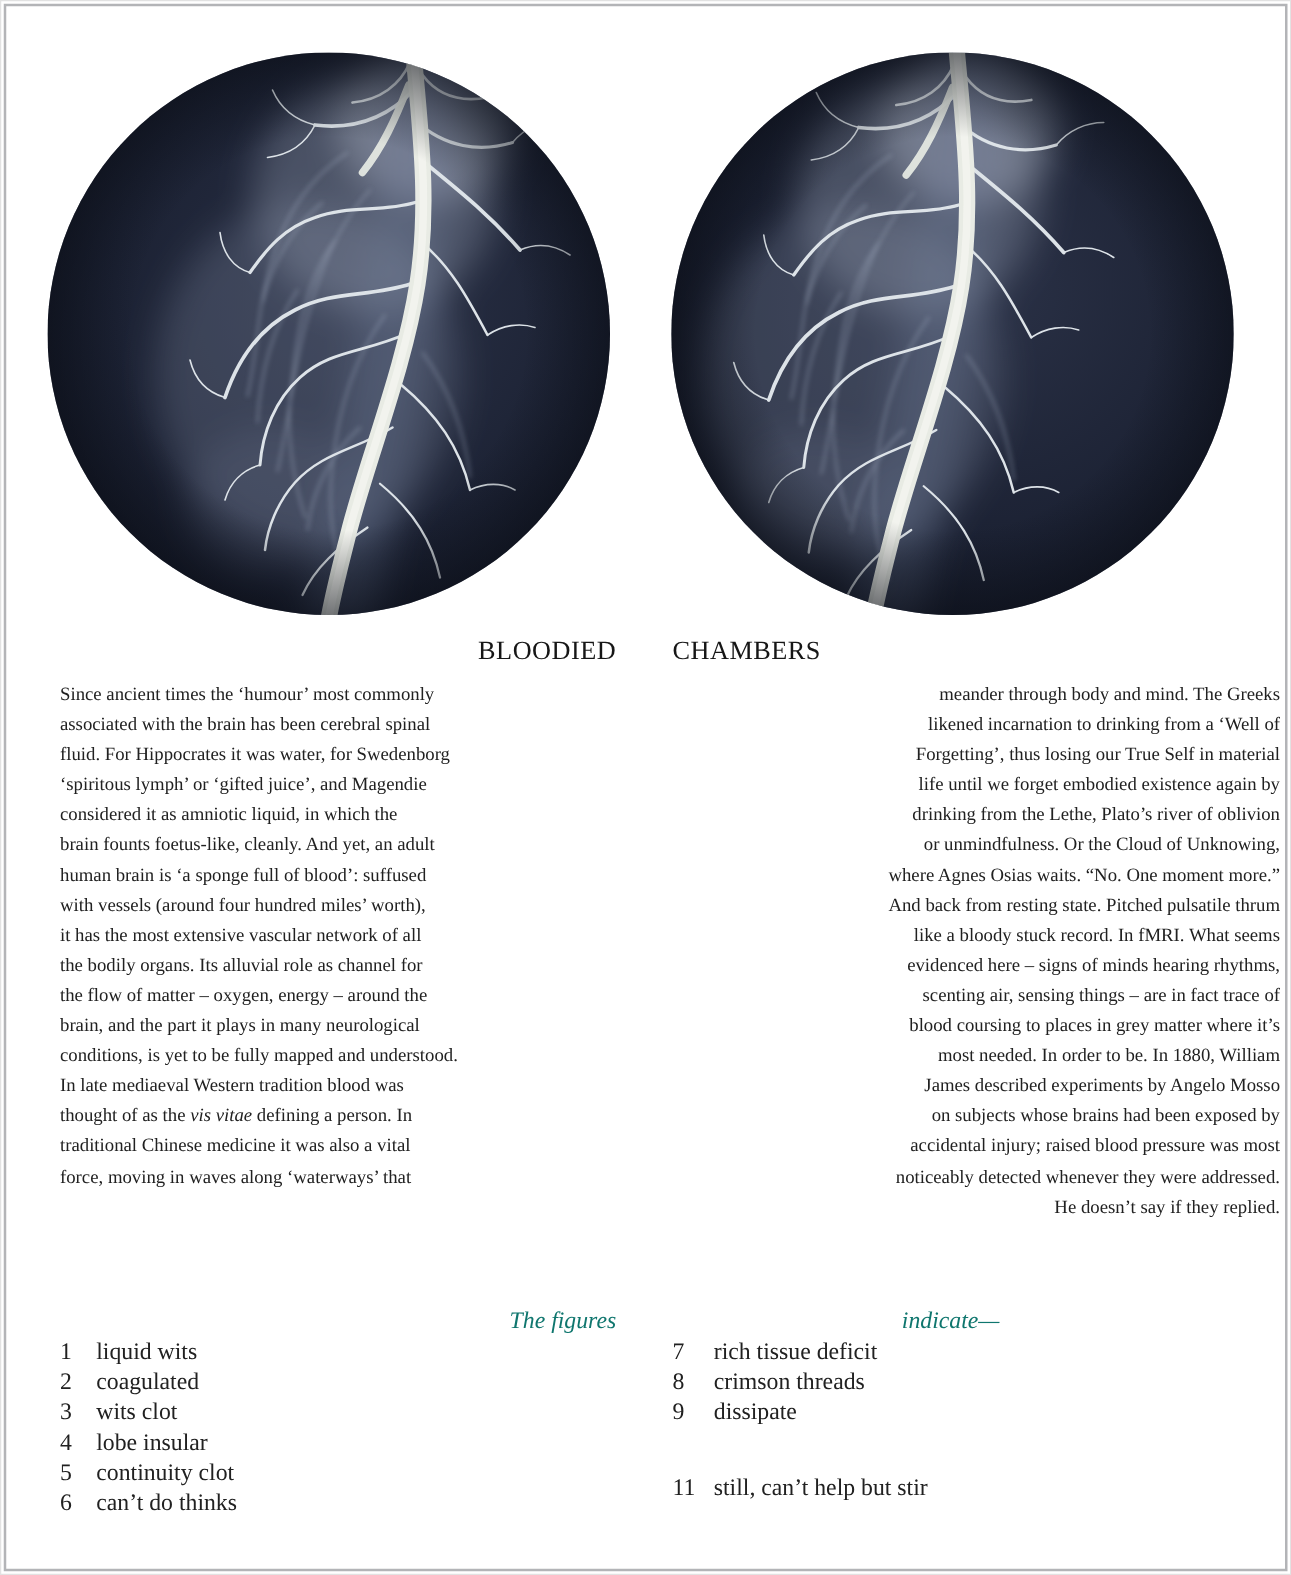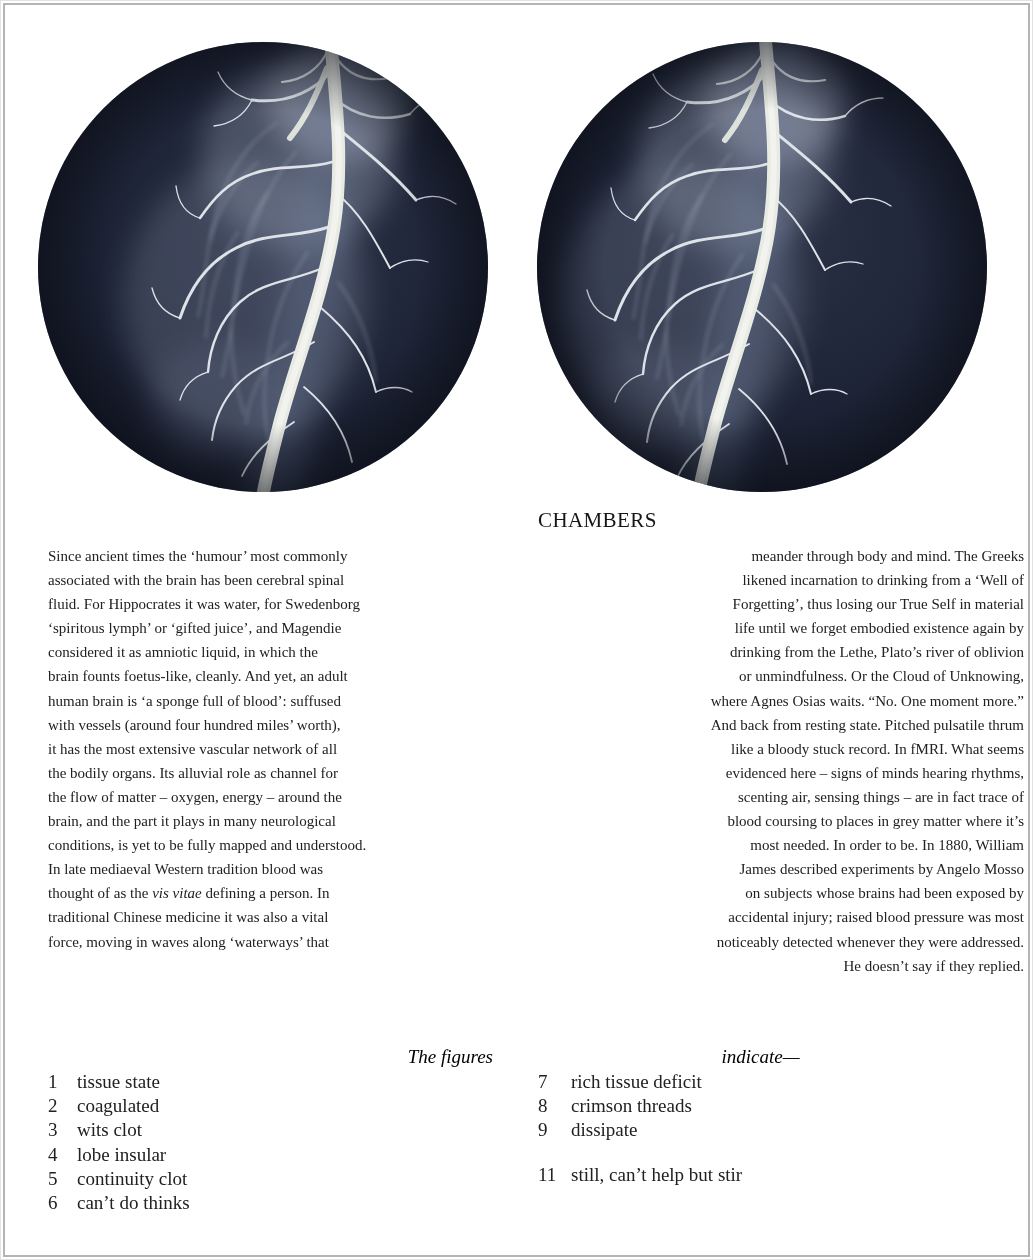--- a/index.html
+++ b/index.html
@@ -25,30 +25,30 @@
 
   .col{
     position:absolute;top:544px;width:486px;
     font-size:15px;line-height:24.1px;color:#212121;
   }
   .col-left{left:48px;}
   .col-right{left:538px;text-align:right;}
   .col em{font-style:italic;margin-top:21px;}
 
   .key-label{
-    position:absolute;top:1045px;font-size:19px;line-height:24px;font-style:italic;color:#000000;
+    position:absolute;top:1045px;font-size:19px;line-height:24px;font-style:italic;color:#0f766e;
   }
   .key-label-left{left:48px;width:445px;text-align:right;}
   .key-label-right{left:538px;width:445px;text-align:center;}
 
   .key-list{position:absolute;top:1070px;font-size:19px;line-height:24.2px;color:#212121;}
   .key-list-left{left:48px;width:460px;}
   .key-list-right{left:538px;width:460px;}
   .li{display:flex;}
-  .li.gap{margin-top:20px;}
+  .li.gap{margin-top:36px;}
   .key-list-left .num{width:29px;flex:0 0 29px;}
   .key-list-right .num{width:33px;flex:0 0 33px;}
 </style>
 </head>
 <body>
 
 <div class="outer-hairline"></div>
 <div class="page-frame"></div>
 
 <div class="figure figure-left">
@@ -139,34 +139,35 @@
       </clipPath>
     <circle cx="225" cy="225" r="225" fill="url(#figbg)"></circle>
     <g clip-path="url(#figclip2)">
         <use href="#vascular-net" transform="translate(-64,2)"></use>
       </g>
     <circle cx="225" cy="225" r="225" fill="url(#figvig)"></circle>
   </svg>
 </div>
 
 <div class="caption-row">
+  <div class="caption caption-left">BLOODIED</div>
   <div class="caption caption-right">CHAMBERS</div>
 </div>
 
 <div class="col col-left">Since ancient times the ‘humour’ most commonly<br>associated with the brain has been cerebral spinal<br>fluid. For Hippocrates it was water, for Swedenborg<br>‘spiritous lymph’ or ‘gifted juice’, and Magendie<br>considered it as amniotic liquid, in which the<br>brain founts foetus-like, cleanly. And yet, an adult<br>human brain is ‘a sponge full of blood’: suffused<br>with vessels (around four hundred miles’ worth),<br>it has the most extensive vascular network of all<br>the bodily organs. Its alluvial role as channel for<br>the flow of matter – oxygen, energy – around the<br>brain, and the part it plays in many neurological<br>conditions, is yet to be fully mapped and understood.<br>In late mediaeval Western tradition blood was<br>thought of as the <em>vis vitae</em> defining a person. In<br>traditional Chinese medicine it was also a vital<br>force, moving in waves along ‘waterways’ that</div>
 <div class="col col-right">meander through body and mind. The Greeks<br>likened incarnation to drinking from a ‘Well of<br>Forgetting’, thus losing our True Self in material<br>life until we forget embodied existence again by<br>drinking from the Lethe, Plato’s river of oblivion<br>or unmindfulness. Or the Cloud of Unknowing,<br>where Agnes Osias waits. “No. One moment more.”<br>And back from resting state. Pitched pulsatile thrum<br>like a bloody stuck record. In fMRI. What seems<br>evidenced here – signs of minds hearing rhythms,<br>scenting air, sensing things – are in fact trace of<br>blood coursing to places in grey matter where it’s<br>most needed. In order to be. In 1880, William<br>James described experiments by Angelo Mosso<br>on subjects whose brains had been exposed by<br>accidental injury; raised blood pressure was most<br>noticeably detected whenever they were addressed.<br>He doesn’t say if they replied.</div>
 
 <div class="key-label key-label-left">The figures</div>
 <div class="key-label key-label-right">indicate—</div>
 
 <div class="key-list key-list-left">
 
 <div class="li">
       <span class="num">1</span>
-      <span class="lab">tissue state</span>
+      <span class="lab">liquid wits</span>
     </div>
     <div class="li">
       <span class="num">2</span>
       <span class="lab">coagulated</span>
     </div>
     <div class="li">
       <span class="num">3</span>
       <span class="lab">wits clot</span>
     </div>
     <div class="li">

